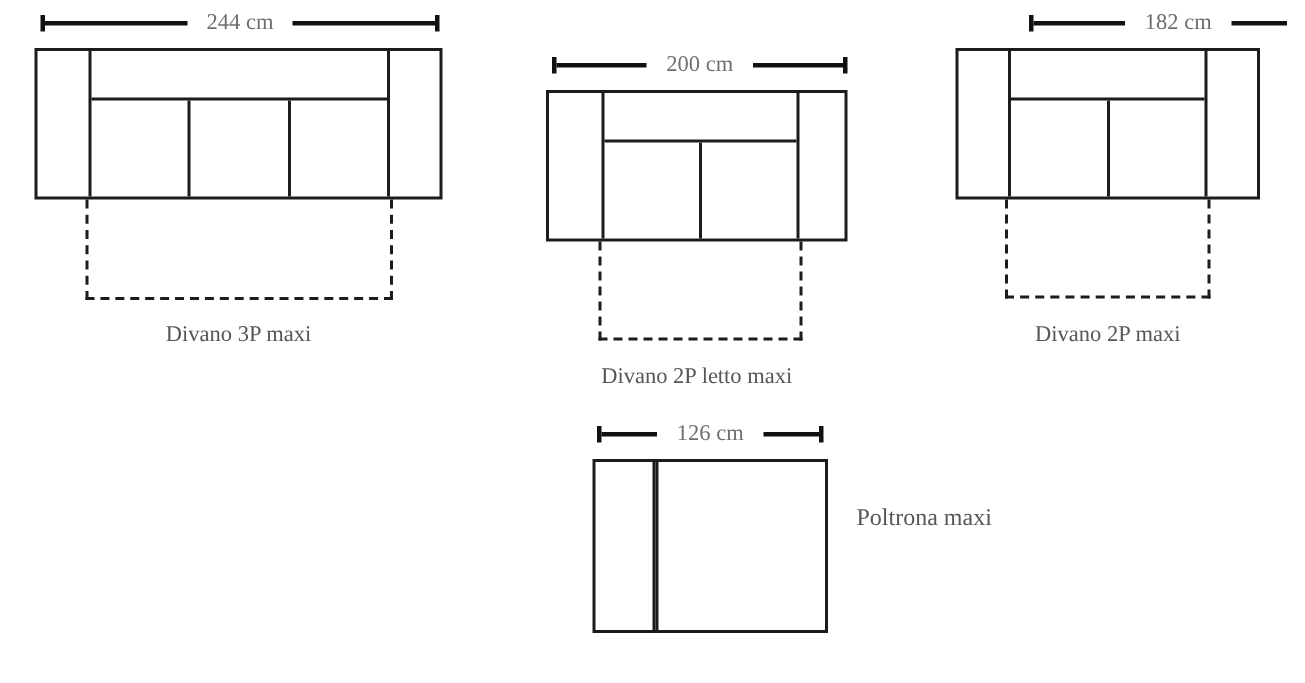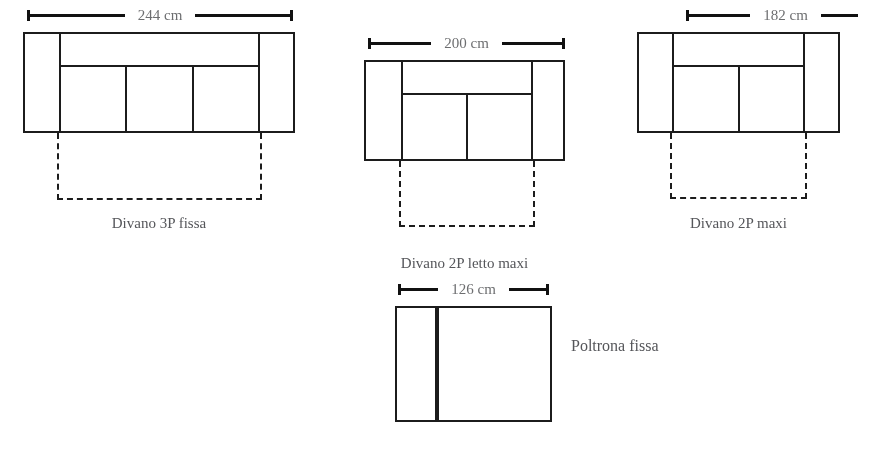--- a/index.html
+++ b/index.html
@@ -48,21 +48,21 @@
   .fig-3p .inner{left:34px;right:33px;}
   .fig-3p .ext{left:34px;right:33px;top:133px;height:67px;}
   .fig-3p .caption{top:214px;}
 
   
   .fig-2pmaxi{left:364px;top:0;width:201px;height:240px;margin-top:28px;}
   .fig-2pmaxi .dim{left:4px;top:10px;width:197px;}
   .fig-2pmaxi .body{left:0;top:32px;width:201px;height:101px;}
   .fig-2pmaxi .inner{left:35px;right:30px;}
   .fig-2pmaxi .ext{left:35px;right:30px;top:133px;height:66px;}
-  .fig-2pmaxi .caption{top:226px;}
+  .fig-2pmaxi .caption{top:214px;}
 
   
   .fig-2p{left:637px;top:0;width:203px;height:240px;}
   .fig-2p .dim{left:1px;top:10px;width:199px;margin-left:48px;}
   .fig-2p .body{left:0;top:32px;width:203px;height:101px;}
   .fig-2p .inner{left:33px;right:33px;}
   .fig-2p .ext{left:33px;right:33px;top:133px;height:66px;}
   .fig-2p .caption{top:214px;}
 
   
@@ -89,21 +89,21 @@
       <div class="inner">
         <div class="backrest"></div>
         <div class="seats">
           <div class="seat"></div>
           <div class="seat"></div>
           <div class="seat"></div>
         </div>
       </div>
     </div>
     <div class="ext"></div>
-    <div class="caption caption-center">Divano 3P fissa</div>
+    <div class="caption caption-center">Divano 3P maxi</div>
   </div>
 
   <div class="fig fig-2pmaxi">
     <div class="dim">
       <span class="tick"></span>
       <span class="dline"></span>
       <span class="dval">200 cm</span>
       <span class="dline"></span>
       <span class="tick"></span>
     </div>
@@ -152,16 +152,16 @@
     <div class="body">
       <div class="inner">
         <div class="backrest-armchair"></div>
         <div class="crevice-gap"></div>
         <div class="seat-top-line"></div>
         <div class="seats">
           <div class="seat"></div>
         </div>
       </div>
     </div>
-    <div class="caption">Poltrona fissa</div>
+    <div class="caption">Poltrona maxi</div>
   </div>
 
 </div>
 
 </body></html>

